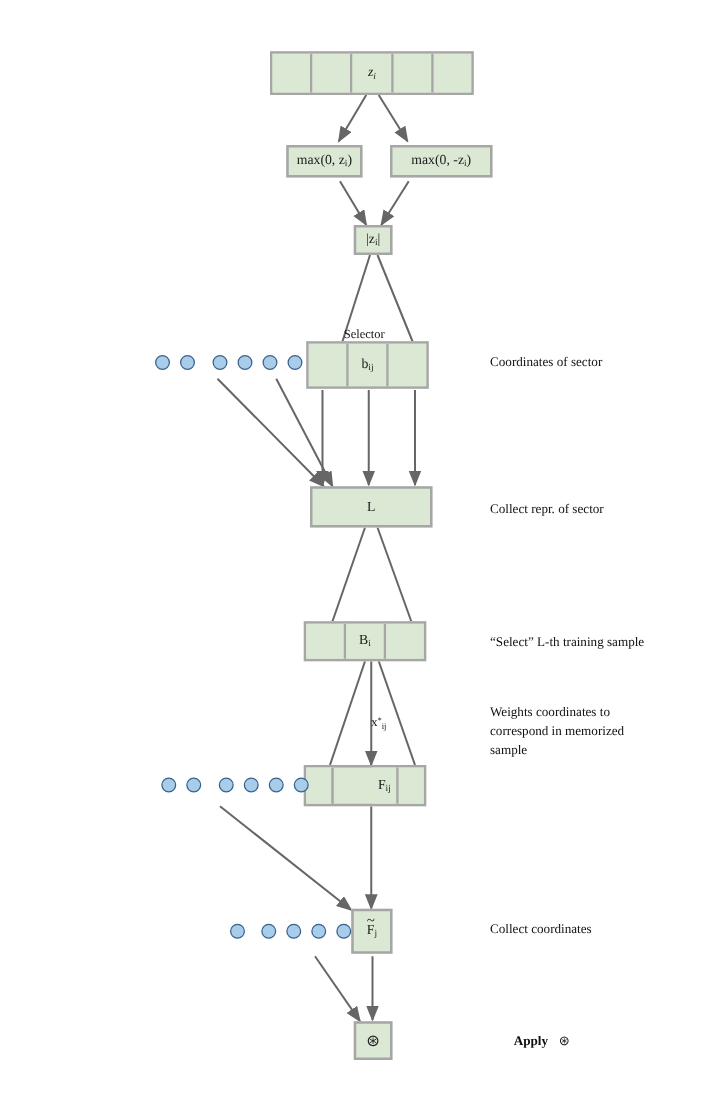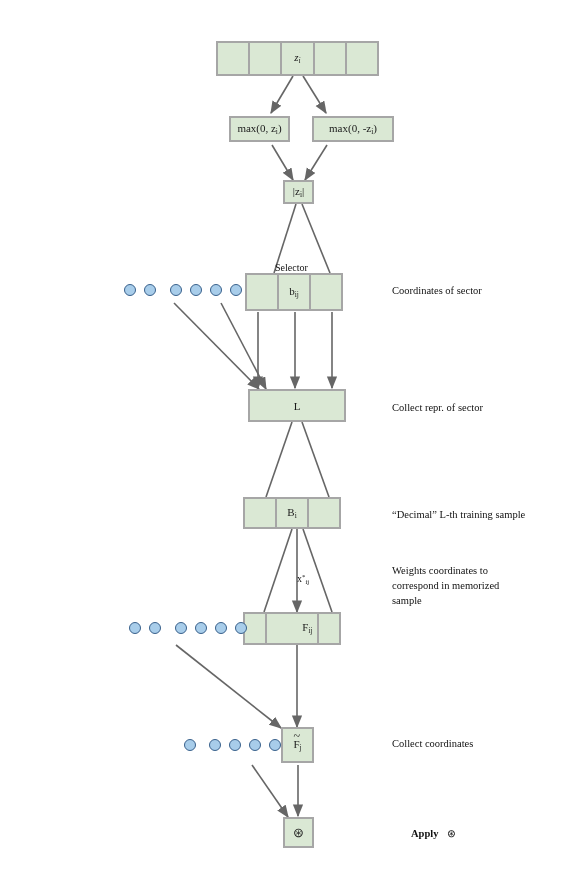--- a/index.html
+++ b/index.html
@@ -120,21 +120,21 @@
   </div>
   <div class="lbl" style="left:392px;top:400px;">Collect repr. of sector</div>
 
   <div class="row" style="left:243px;top:497px;width:98px;height:32px;">
     <div class="cell" style="width:32px;"></div>
     <div class="cell" style="width:32px;">
       <span>B<sub>i</sub></span>
     </div>
     <div class="cell" style="width:30px;"></div>
   </div>
-  <div class="lbl" style="left:392px;top:507px;">“Decimal” L-th training sample</div>
+  <div class="lbl" style="left:392px;top:507px;">“Select” L-th training sample</div>
 
   <div class="inlinelbl" style="left:297px;top:573px;font-size:10px;">x<sup>*</sup><sub>ij</sub></div>
 
   <div class="lbl" style="left:392px;top:563px;width:170px;">
     <span>Weights coordinates to</span><br>
     <span>correspond in memorized</span><br>
     <span>sample</span>
   </div>
 
   <div class="row" style="left:243px;top:612px;width:98px;height:33px;">

